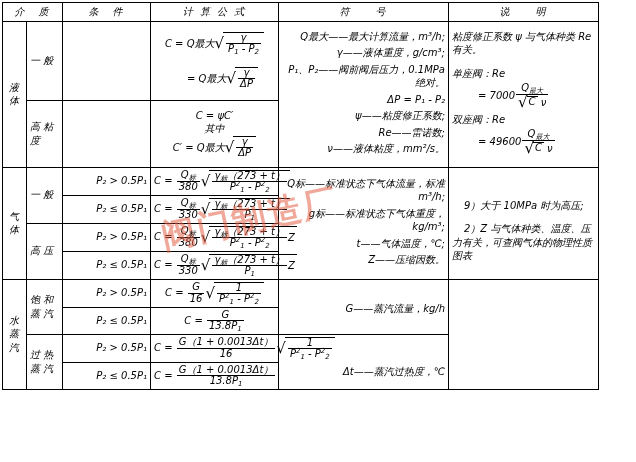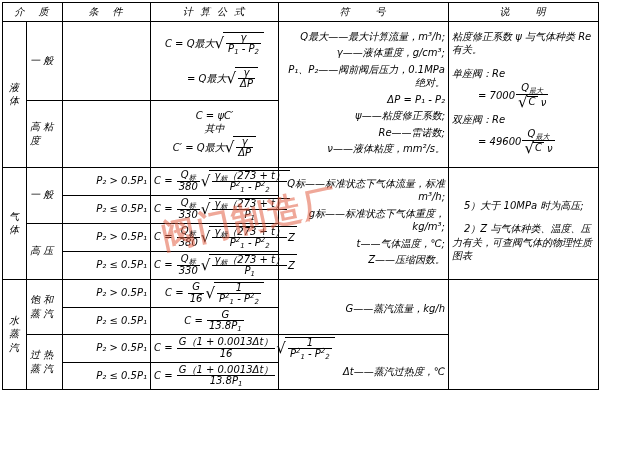--- a/index.html
+++ b/index.html
@@ -178,21 +178,21 @@
     <td class="formula">
       <span class="nowrap">C = <span class="frac"><span class="num">Q<sub>标</sub></span><span class="den">380</span></span><span class="sq"><span class="rad">√</span><span class="body"><span class="frac"><span class="num">γ<sub>标</sub>（273 + t）</span><span class="den">P<sup>2</sup><sub>1</sub> - P<sup>2</sup><sub>2</sub></span></span></span></span></span>
     </td>
     <td class="sym" rowspan="4">
       <p>Q标——标准状态下气体流量，标准 m³/h;</p>
       <p>g标——标准状态下气体重度，kg/m³;</p>
       <p>t——气体温度，℃;</p>
       <p>Z——压缩因数。</p>
     </td>
     <td class="note" rowspan="4">
-      <p class="indent" style="margin-top:18px">5）大于 10MPa 时为高压;</p>
+      <p class="indent" style="margin-top:18px">9）大于 10MPa 时为高压;</p>
       <p class="indent" style="margin-top:10px">2）Z 与气体种类、温度、压力有关，可查阀气体的物理性质图表</p>
     </td>
   </tr>
 
   <tr>
     <td class="cond">P₂ ≤ 0.5P₁</td>
     <td class="formula">
       <span class="nowrap">C = <span class="frac"><span class="num">Q<sub>标</sub></span><span class="den">330</span></span><span class="sq"><span class="rad">√</span><span class="body"><span class="frac"><span class="num">γ<sub>标</sub>（273 + t）</span><span class="den">P<sub>1</sub></span></span></span></span></span>
     </td>
   </tr>

